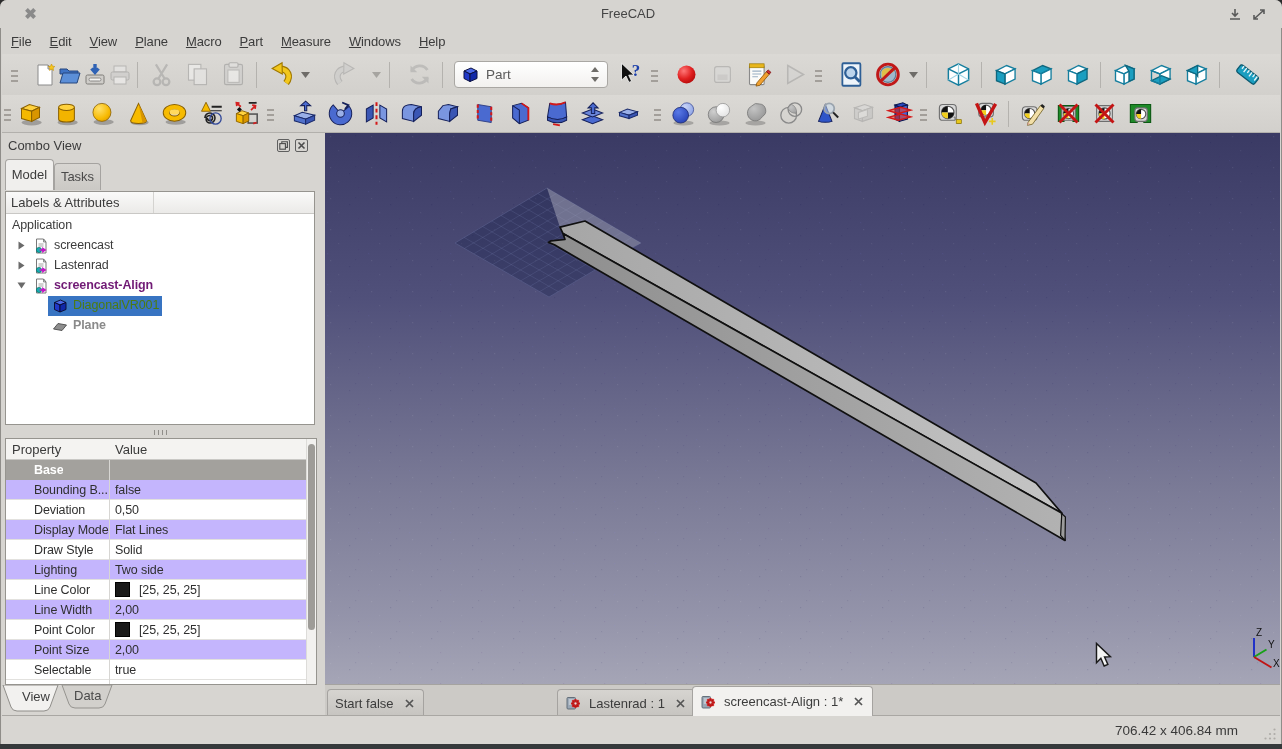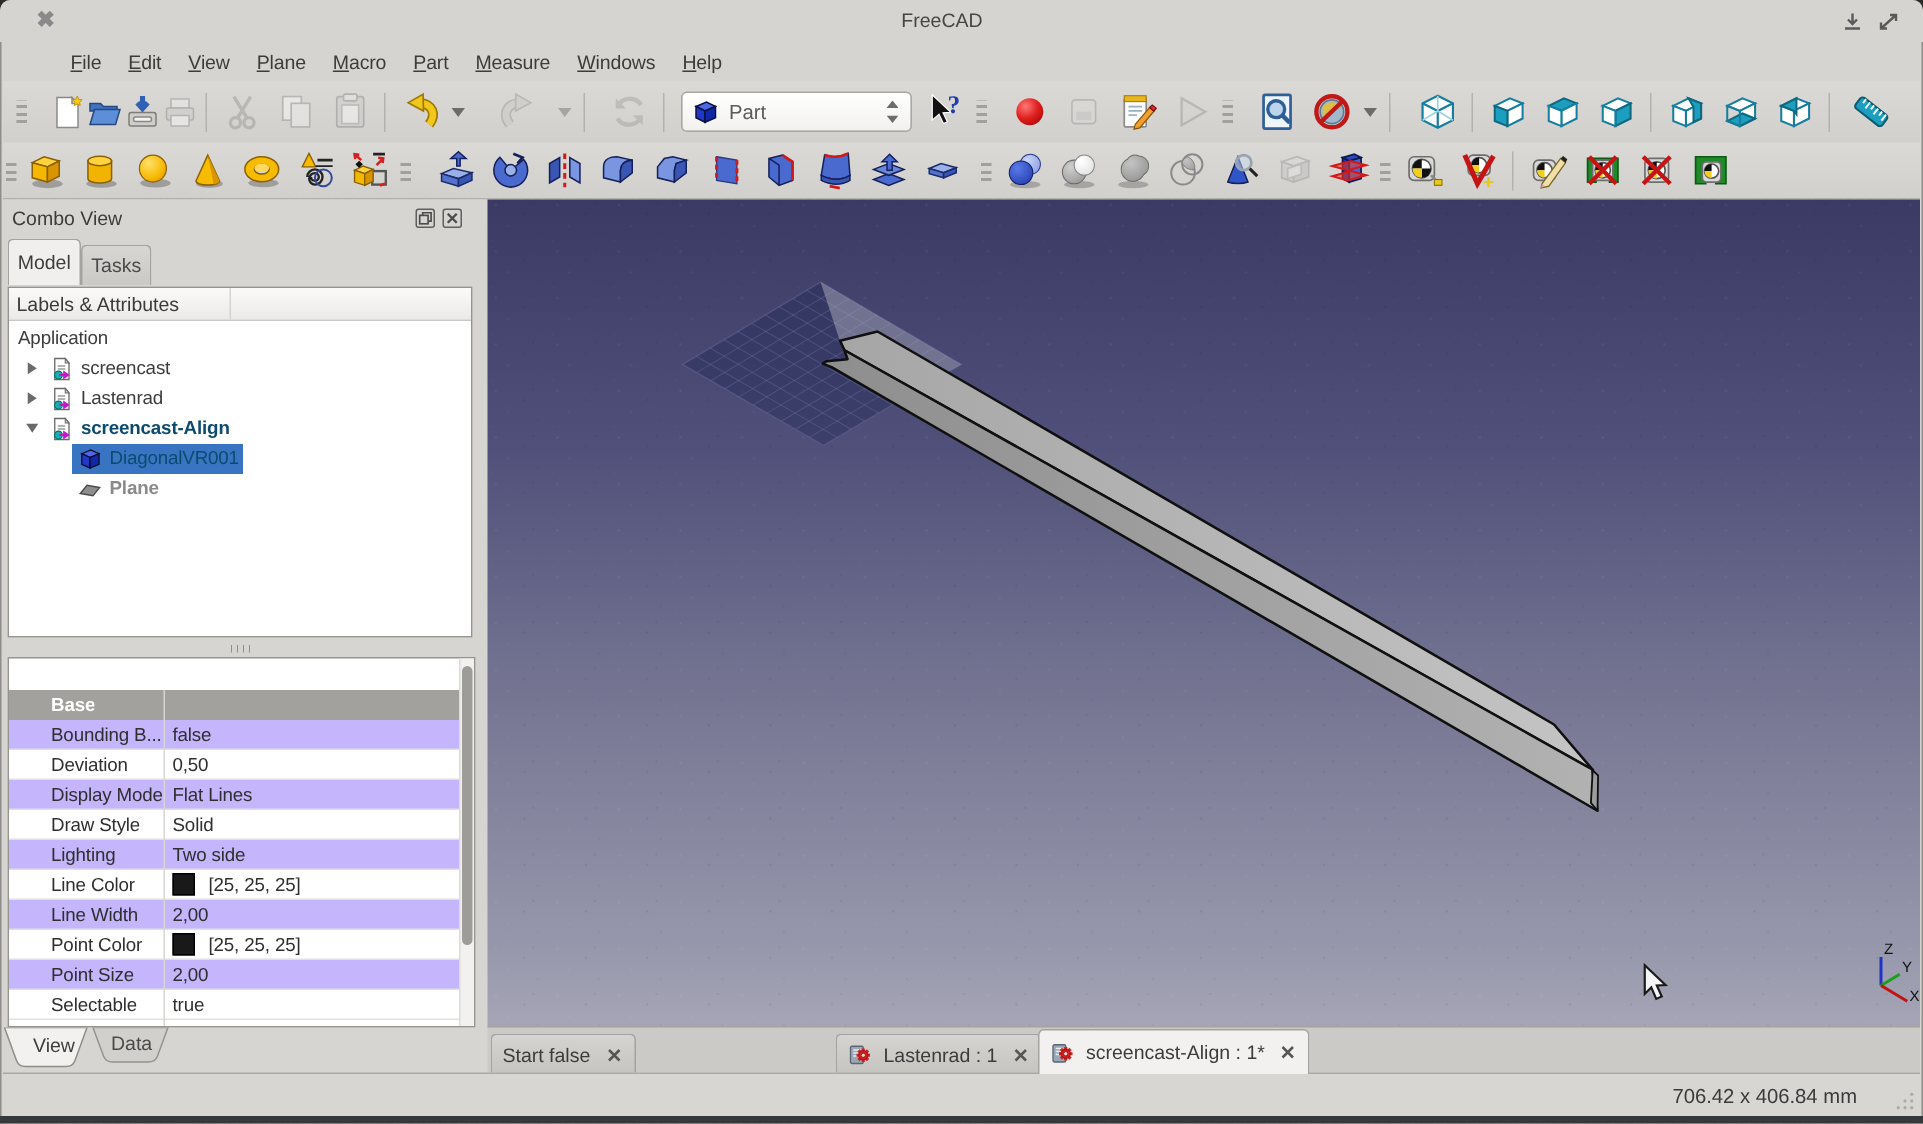--- a/index.html
+++ b/index.html
@@ -11,21 +11,21 @@
   .speck { background-image: radial-gradient(rgba(255,255,255,.5) .8px, transparent .9px), radial-gradient(rgba(120,120,120,.18) .8px, transparent .9px); background-size: 7px 5px, 9px 7px; background-position: 1px 1px, 4px 3px; }
 
   
   .titlebar { position:absolute; left:0; top:0; width:100%; height:28px; background:#d6d4d0; }
   .title-close { position:absolute; left:23px; top:7px; width:15px; height:15px; color:#8a8a8a; font-size:15px; font-weight:bold; line-height:14px; text-align:center; cursor:default; }
   .title-text { position:absolute; left:0; right:26px; top:6px; text-align:center; font-size:13px; color:#454545; }
   .title-btn { position:absolute; top:8px; width:14px; height:13px; }
   .title-btn svg { display:block; }
 
   
-  .menubar { position:absolute; left:2px; top:28px; width:1278px; height:26px; background:#d6d4d0; display:flex; align-items:center;padding-left:36px; }
+  .menubar { position:absolute; left:2px; top:28px; width:1278px; height:26px; background:#d6d4d0; display:flex; align-items:center; }
   .menu-item { padding:4px 9px; font-size:13px; color:#3c3c3c; letter-spacing:-0.1px; }
   .menu-item::first-letter { text-decoration:underline; }
 
   
   .toolbar1 { position:absolute; left:2px; top:54px; width:1278px; height:41px; padding-left:6px; }
   .toolbar2 { position:absolute; left:2px; top:95px; width:1278px; height:38px; border-bottom:1px solid #b2b0ac; }
   .toolbar1, .toolbar2 { background:linear-gradient(#dbd9d5, #d2d0cc); display:flex; align-items:center; }
   .tb-grip { width:7px; height:15px; margin:0 4px 0 3px; flex:none;
      background:repeating-linear-gradient(0deg, #a39f9a 0 2px, rgba(0,0,0,0) 2px 5px); }
   .toolbar1 .tb-grip.g1 { margin-right:14px; }
@@ -736,45 +736,49 @@
             <svg class="exp" viewBox="0 0 9 9">
                 <path d="M0.5 1.5 L8.5 1.5 L4.5 7.5 Z" fill="#6a6a6a"></path>
               </svg>
             <svg class="ticon" style="left:27px" viewBox="0 0 16 16">
                 <path d="M3.5 1 h7 l2.5 3 v11 h-9.5 Z" fill="#fff" stroke="#6a6a6a" stroke-width=".9"></path>
                 <path d="M10.5 1 l2.5 3 h-2.5 Z" fill="#cfcfcf" stroke="#6a6a6a" stroke-width=".7"></path>
                 <path d="M5.5 6 h5 M5.5 8 h5" stroke="#9a9a9a" stroke-width=".9"></path>
                 <circle cx="6" cy="12" r="2.6" fill="#16b0b0" stroke="#0a6a6a" stroke-width=".7"></circle>
                 <path d="M6.5 12 h5.5 M9.8 10.3 L12.3 12 L9.8 13.7 Z" fill="#c418c4" stroke="#c418c4" stroke-width="1.4"></path>
               </svg>
-            <span class="tlabel" style="left:48px; font-weight:bold; color:#0c4a6e">screencast-Align</span>
+            <span class="tlabel" style="left:48px; font-weight:bold; color:#701a75">screencast-Align</span>
           </div>
           <div class="trow">
             <div class="sel-bg"></div>
             <svg class="ticon" style="left:46px" viewBox="0 0 16 16">
                 <path d="M2.5 4.5 L8.5 2 L14 4.5 L8 7 Z" fill="#4a68e8" stroke="#0a0a2a" stroke-width=".9"></path>
                 <path d="M2.5 4.5 L8 7 V14 L2.5 11.5 Z" fill="#2038c8" stroke="#0a0a2a" stroke-width=".9"></path>
                 <path d="M8 7 L14 4.5 V11.5 L8 14 Z" fill="#1028a8" stroke="#0a0a2a" stroke-width=".9"></path>
               </svg>
-            <span class="tlabel" style="left:67px; color:#0c4a6e">DiagonalVR001</span>
+            <span class="tlabel" style="left:67px; color:#4d7c0f">DiagonalVR001</span>
           </div>
           <div class="trow">
             <svg class="ticon" style="left:46px" viewBox="0 0 16 16">
                 <path d="M1.5 11 L6 5.5 L14.5 7 L10 12.5 Z" fill="#8e8e8e" stroke="#4a4a4a" stroke-width=".9"></path>
               </svg>
             <span class="tlabel" style="left:67px; font-weight:bold; color:#8a8a8a">Plane</span>
           </div>
         </div>
       </div>
 
       <div class="splitter">
           <div class="dots"></div>
         </div>
 
       <div class="prop-box">
+        <div class="prop-header">
+          <span class="ph1">Property</span>
+          <span class="ph2">Value</span>
+        </div>
         <div class="prow group" style="top:21px">
           <span class="pname">Base</span>
         </div>
         <div class="prow alt" style="top:41px">
           <span class="pname">Bounding B...</span>
           <span class="pval">false</span>
         </div>
         <div class="prow" style="top:61px">
           <span class="pname">Deviation</span>
           <span class="pval">0,50</span>

